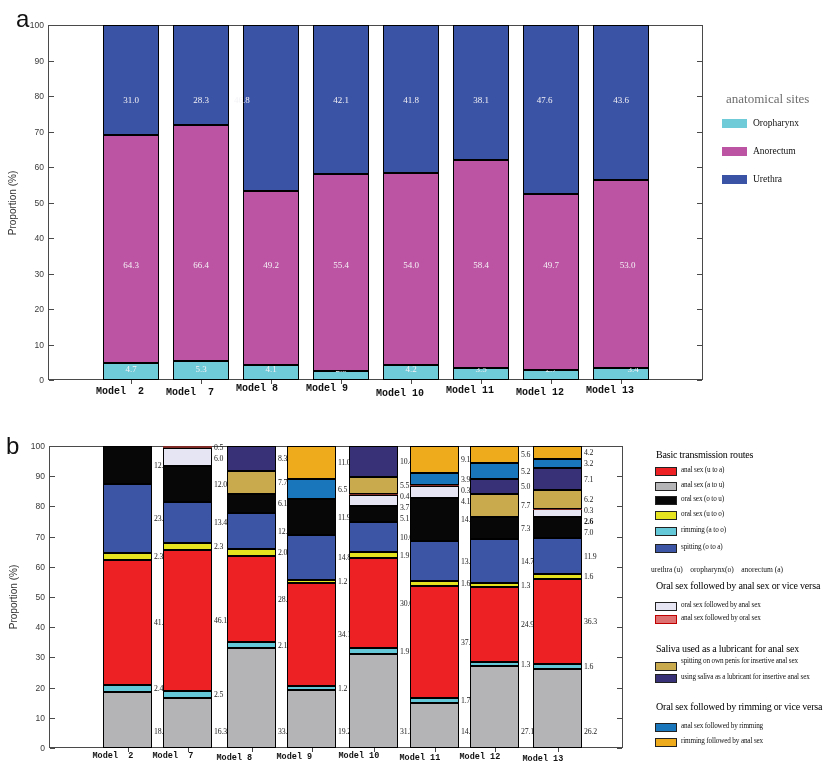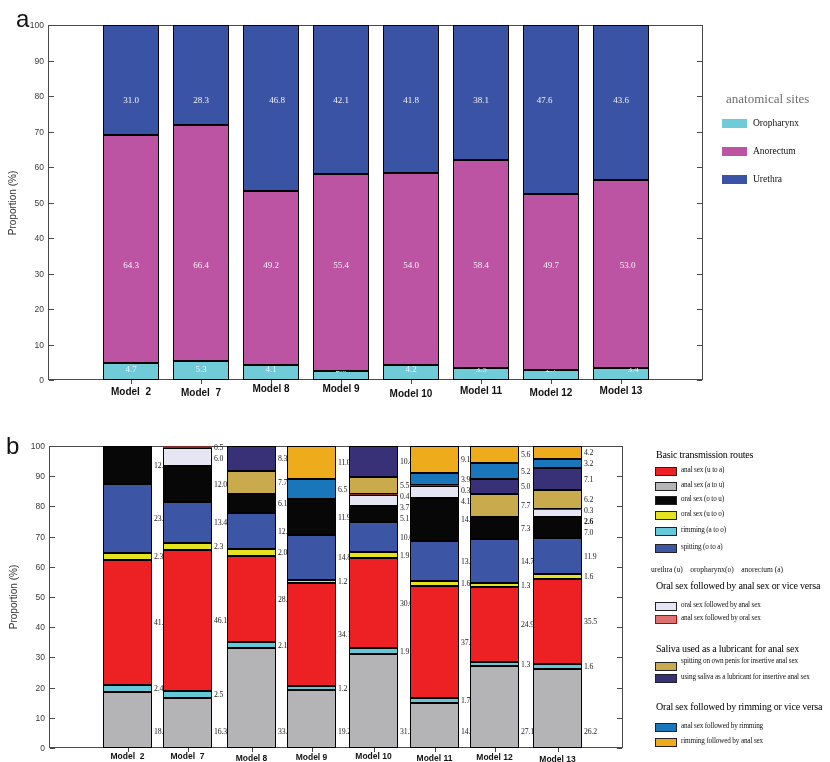--- a/index.html
+++ b/index.html
@@ -2,22 +2,22 @@
 <html><head>
 <meta charset="utf-8">
 <style>
   html,body{margin:0;padding:0;background:#fff;}
   #fig{position:relative;width:830px;height:762px;background:#ffffff;overflow:hidden;
        font-family:"Liberation Serif",serif;}
   .abs{position:absolute;}
   .panel-letter{font-family:"Liberation Sans",sans-serif;font-size:24px;color:#111;}
   .ticklab{font-family:"Liberation Sans",sans-serif;font-size:8.5px;color:#3a3a3a;
            text-align:right;line-height:10px;}
-  .xcat{font-family:Liberation Sans, sans-serif;font-weight:bold;color:#111;white-space:pre;
-        text-align:center;}
+  .xcat{font-family:Liberation Mono, monospace;font-weight:bold;color:#111;white-space:pre;
+        }
   .ylab{font-family:"Liberation Sans",sans-serif;font-size:10px;color:#333;white-space:nowrap;}
   .barval-a{font-family:"Liberation Serif",serif;font-size:9px;color:#f4f2f6;white-space:nowrap;}
   .barval-b{font-family:"Liberation Serif",serif;font-size:7.8px;color:#1c1c1c;white-space:nowrap;
             letter-spacing:-0.2px;}
   .lg-title-a{font-family:"Liberation Serif",serif;font-size:13px;color:#6e6e6e;white-space:nowrap;}
   .lg-item-a{font-family:"Liberation Serif",serif;font-size:9.5px;color:#111;white-space:nowrap;}
   .lg-title-b{font-family:"Liberation Serif",serif;font-size:10px;font-weight:normal;color:#000;
               letter-spacing:-0.2px;white-space:nowrap;}
   .lg-item-b{font-family:"Liberation Serif",serif;font-size:7.2px;color:#111;
              letter-spacing:-0.15px;white-space:nowrap;}
@@ -101,21 +101,21 @@
       <div class="barval-a" style="position: absolute; left: 173px; top: 364px; width: 56px; text-align: center;">5.3</div>
       <div style="position: absolute; left: 173px; top: 125px; width: 56px; height: 236px; background: rgb(189, 84, 163); border: 1px solid rgb(0, 0, 0); box-sizing: border-box;"></div>
       <div class="barval-a" style="position: absolute; left: 173px; top: 260px; width: 56px; text-align: center;">66.4</div>
       <div style="position: absolute; left: 173px; top: 25px; width: 56px; height: 100px; background: rgb(58, 83, 164); border: 1px solid rgb(0, 0, 0); box-sizing: border-box;"></div>
       <div class="barval-a" style="position: absolute; left: 173px; top: 95px; width: 56px; text-align: center;">28.3</div>
       <div style="position: absolute; left: 243px; top: 365px; width: 56px; height: 15px; background: rgb(112, 203, 217); border: 1px solid rgb(0, 0, 0); box-sizing: border-box;"></div>
       <div class="barval-a" style="position: absolute; left: 243px; top: 364px; width: 56px; text-align: center;">4.1</div>
       <div style="position: absolute; left: 243px; top: 191px; width: 56px; height: 174px; background: rgb(189, 84, 163); border: 1px solid rgb(0, 0, 0); box-sizing: border-box;"></div>
       <div class="barval-a" style="position: absolute; left: 243px; top: 260px; width: 56px; text-align: center;">49.2</div>
       <div style="position: absolute; left: 243px; top: 25px; width: 56px; height: 166px; background: rgb(58, 83, 164); border: 1px solid rgb(0, 0, 0); box-sizing: border-box;"></div>
-      <div class="barval-a" style="position: absolute; left: 249px; top: 95px; width: 56px; text-align: center;">46.8</div>
+      <div class="barval-a" style="position: absolute; left: 234px; top: 95px; width: 56px; text-align: left;">46.8</div>
       <div style="position: absolute; left: 313px; top: 371px; width: 56px; height: 9px; background: rgb(112, 203, 217); border: 1px solid rgb(0, 0, 0); box-sizing: border-box;"></div>
       <div class="barval-a" style="position: absolute; left: 313px; top: 364px; width: 56px; text-align: center;">2.5</div>
       <div style="position: absolute; left: 313px; top: 174px; width: 56px; height: 197px; background: rgb(189, 84, 163); border: 1px solid rgb(0, 0, 0); box-sizing: border-box;"></div>
       <div class="barval-a" style="position: absolute; left: 313px; top: 260px; width: 56px; text-align: center;">55.4</div>
       <div style="position: absolute; left: 313px; top: 25px; width: 56px; height: 149px; background: rgb(58, 83, 164); border: 1px solid rgb(0, 0, 0); box-sizing: border-box;"></div>
       <div class="barval-a" style="position: absolute; left: 313px; top: 95px; width: 56px; text-align: center;">42.1</div>
       <div style="position: absolute; left: 383px; top: 365px; width: 56px; height: 15px; background: rgb(112, 203, 217); border: 1px solid rgb(0, 0, 0); box-sizing: border-box;"></div>
       <div class="barval-a" style="position: absolute; left: 383px; top: 364px; width: 56px; text-align: center;">4.2</div>
       <div style="position: absolute; left: 383px; top: 173px; width: 56px; height: 192px; background: rgb(189, 84, 163); border: 1px solid rgb(0, 0, 0); box-sizing: border-box;"></div>
       <div class="barval-a" style="position: absolute; left: 383px; top: 260px; width: 56px; text-align: center;">54.0</div>
@@ -329,21 +329,21 @@
       <div style="position: absolute; left: 533px; top: 538px; width: 49px; height: 36px; box-sizing: border-box; background: rgb(60, 85, 165); border: 1px solid rgb(0, 0, 0);"></div>
       <div style="position: absolute; left: 533px; top: 517px; width: 49px; height: 21px; box-sizing: border-box; background: rgb(7, 7, 7); border: 1px solid rgb(0, 0, 0);"></div>
       <div style="position: absolute; left: 533px; top: 509px; width: 49px; height: 8px; box-sizing: border-box; background: rgb(230, 229, 243); border: 1px solid rgb(0, 0, 0);"></div>
       <div style="position: absolute; left: 533px; top: 509px; width: 49px; height: 1px; box-sizing: border-box; background: rgb(126, 42, 38);"></div>
       <div style="position: absolute; left: 533px; top: 490px; width: 49px; height: 19px; box-sizing: border-box; background: rgb(201, 170, 77); border: 1px solid rgb(0, 0, 0);"></div>
       <div style="position: absolute; left: 533px; top: 468px; width: 49px; height: 22px; box-sizing: border-box; background: rgb(57, 49, 120); border: 1px solid rgb(0, 0, 0);"></div>
       <div style="position: absolute; left: 533px; top: 459px; width: 49px; height: 9px; box-sizing: border-box; background: rgb(26, 118, 187); border: 1px solid rgb(0, 0, 0);"></div>
       <div style="position: absolute; left: 533px; top: 446px; width: 49px; height: 13px; box-sizing: border-box; background: rgb(238, 172, 28); border: 1px solid rgb(0, 0, 0);"></div>
       <div class="barval-b" style="position: absolute; left: 584px; top: 726.5px;">26.2</div>
       <div class="barval-b" style="position: absolute; left: 584px; top: 662px;">1.6</div>
-      <div class="barval-b" style="position: absolute; left: 584px; top: 617px;">35.5</div>
+      <div class="barval-b" style="position: absolute; left: 584px; top: 617px;">36.3</div>
       <div class="barval-b" style="position: absolute; left: 584px; top: 572px;">1.6</div>
       <div class="barval-b" style="position: absolute; left: 584px; top: 551.5px;">11.9</div>
       <div class="barval-b" style="position: absolute; left: 584px; top: 528px;">7.0</div>
       <div class="barval-b" style="position: absolute; left: 584px; top: 517px; font-weight: bold;">2.6</div>
       <div class="barval-b" style="position: absolute; left: 584px; top: 506px;">0.3</div>
       <div class="barval-b" style="position: absolute; left: 584px; top: 495px;">6.2</div>
       <div class="barval-b" style="position: absolute; left: 584px; top: 474.5px;">7.1</div>
       <div class="barval-b" style="position: absolute; left: 584px; top: 459px;">3.2</div>
       <div class="barval-b" style="position: absolute; left: 584px; top: 448px;">4.2</div>
     </div>

